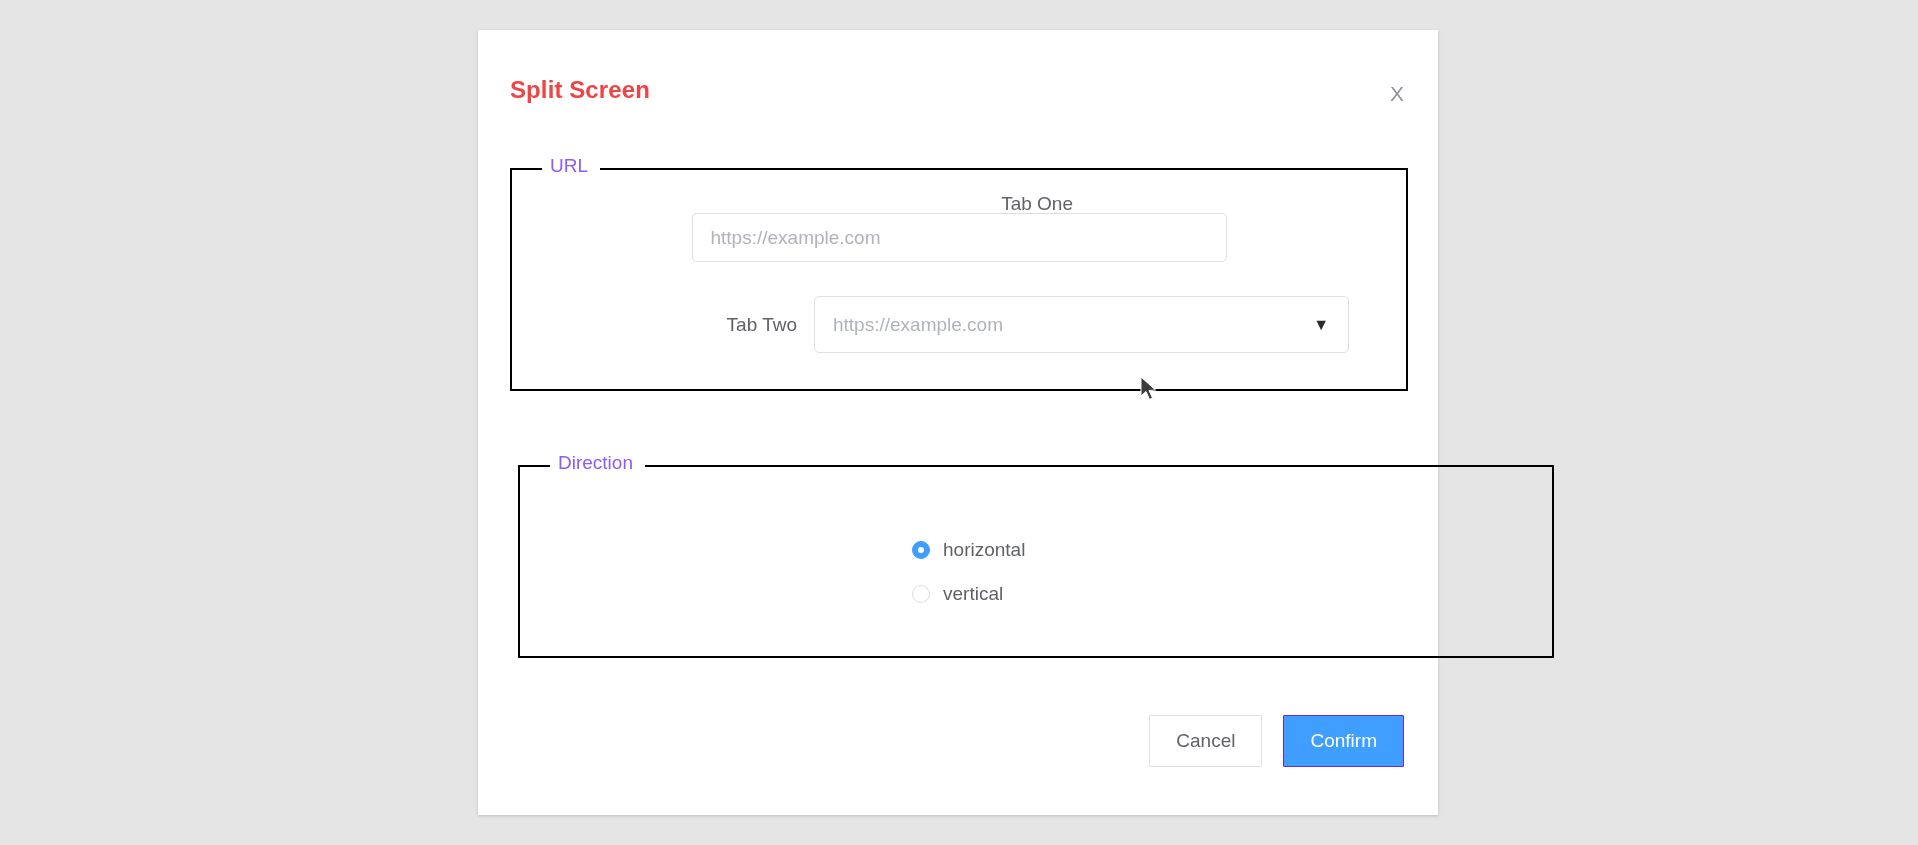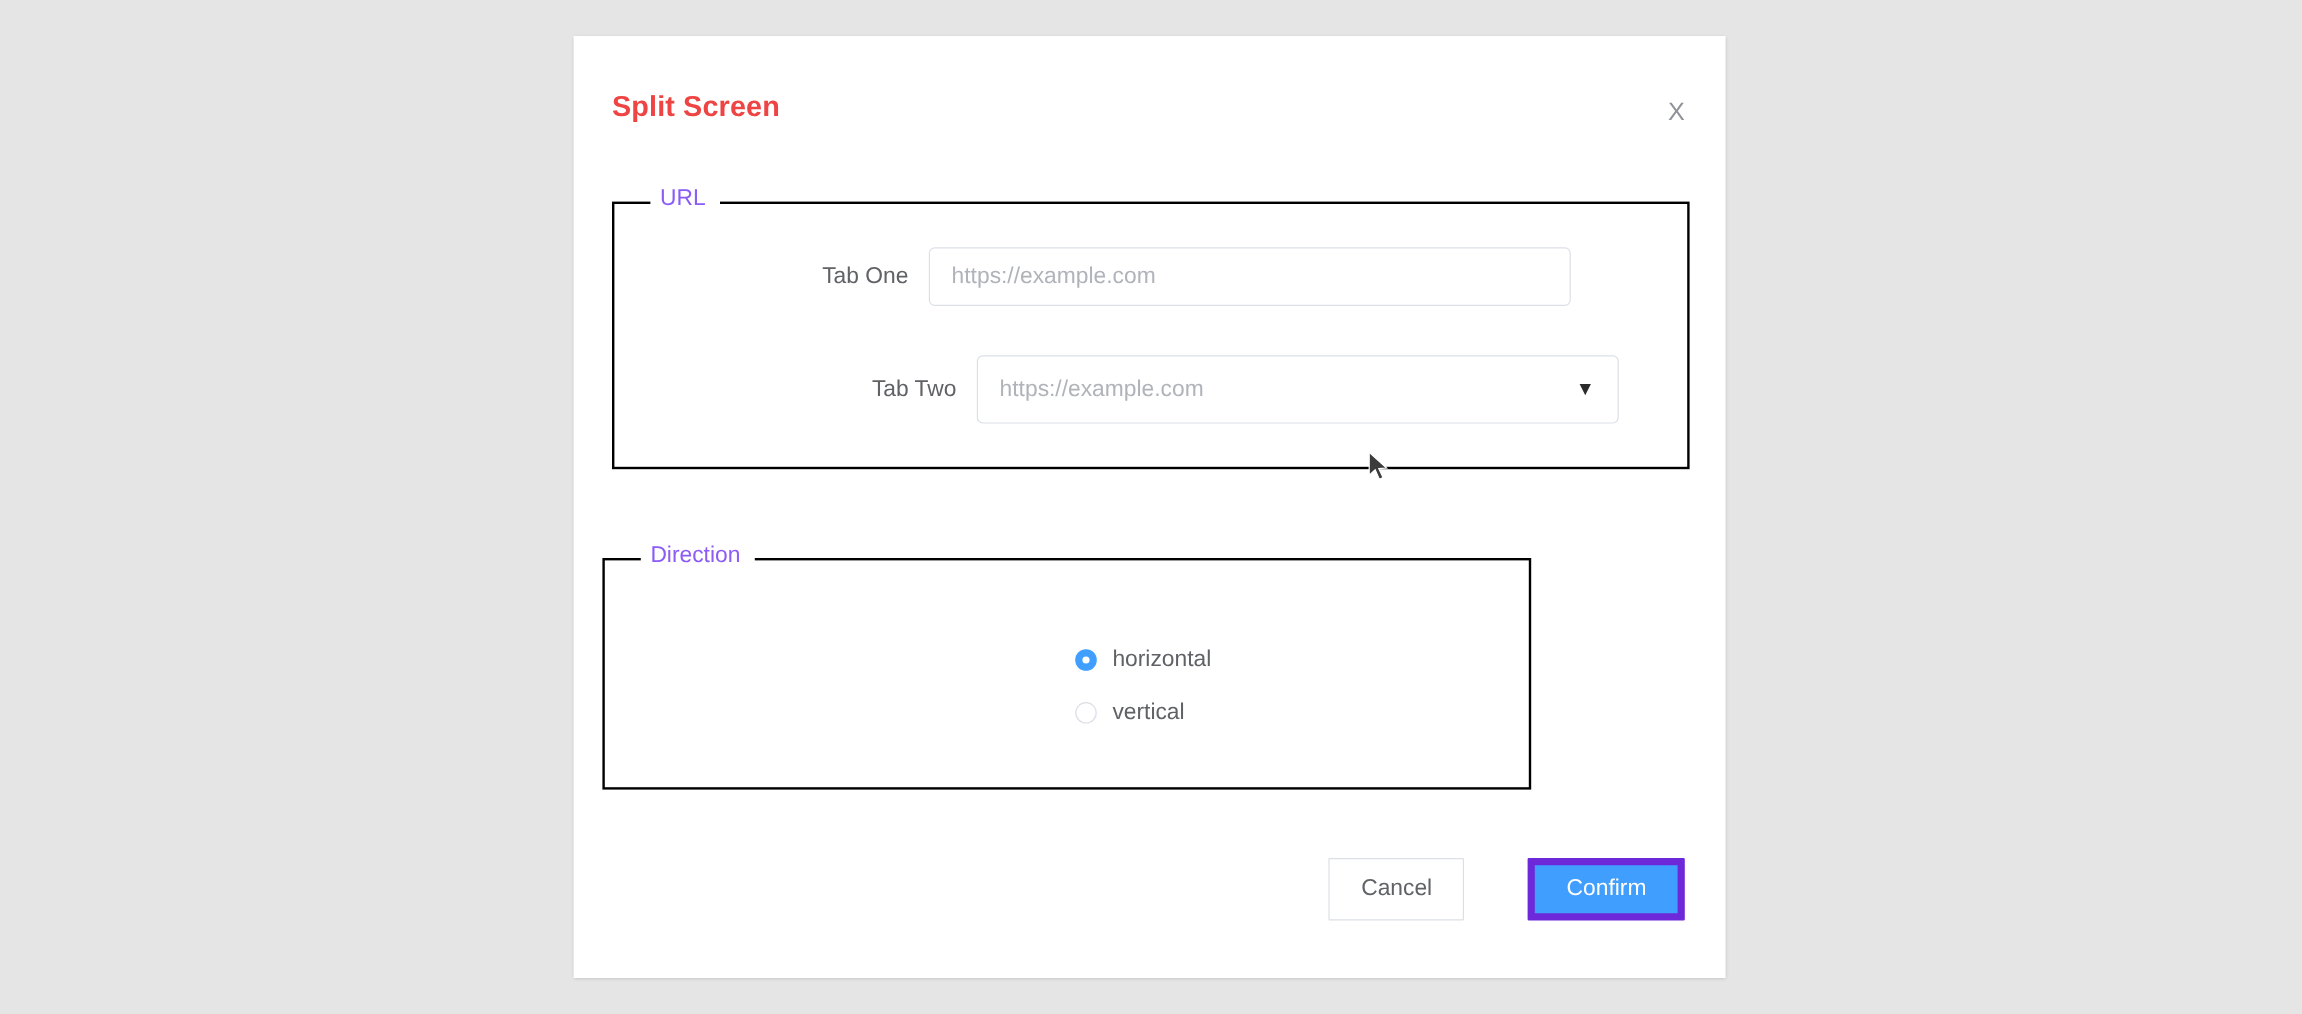--- a/index.html
+++ b/index.html
@@ -79,23 +79,23 @@
   }
 
   #url-fieldset {
     left: 32px;
     top: 138px;
     width: 898px;
     height: 223px;
   }
 
   #direction-fieldset {
-    left: 24px;
+    left: 40px;
     top: 435px;
-    width: 774px;
+    width: 1036px;
     height: 193px;
   }
 
   .legend {
     position: absolute;
     top: -14px;
     left: 30px;
     background: #ffffff;
     padding: 0 12px 0 8px;
     font-size: 19px;
@@ -103,21 +103,21 @@
     line-height: 1;
   }
 
   
   .form-row {
     position: absolute;
     display: flex;
     align-items: center;
   }
 
-  #row-tab-one { left: 0; top: 36px; width: 100%; }
+  #row-tab-one { left: 0; top: 24px; width: 100%; flex-direction: column; }
   #row-tab-two { left: 0; top: 126px; width: 100%; padding-left: 40px; }
 
   .field-label {
     width: 262px;
     text-align: right;
     padding-right: 17px;
     font-size: 19px;
     color: #606266;
     box-sizing: border-box;
     line-height: 1;
@@ -240,23 +240,22 @@
   }
 
   .btn-default {
     background: #ffffff;
     border: 1px solid #dcdfe6;
     color: #606266;
   }
 
   .btn-primary {
     background: #409eff;
-    border: 6px solid #6d28d9;
+    border: 1px solid #6d28d9;
     color: #ffffff;
-    margin-left: 32px;
   }
 
   
   #cursor {
     position: absolute;
     left: 1140px;
     top: 376px;
     width: 20px;
     height: 26px;
     pointer-events: none;

